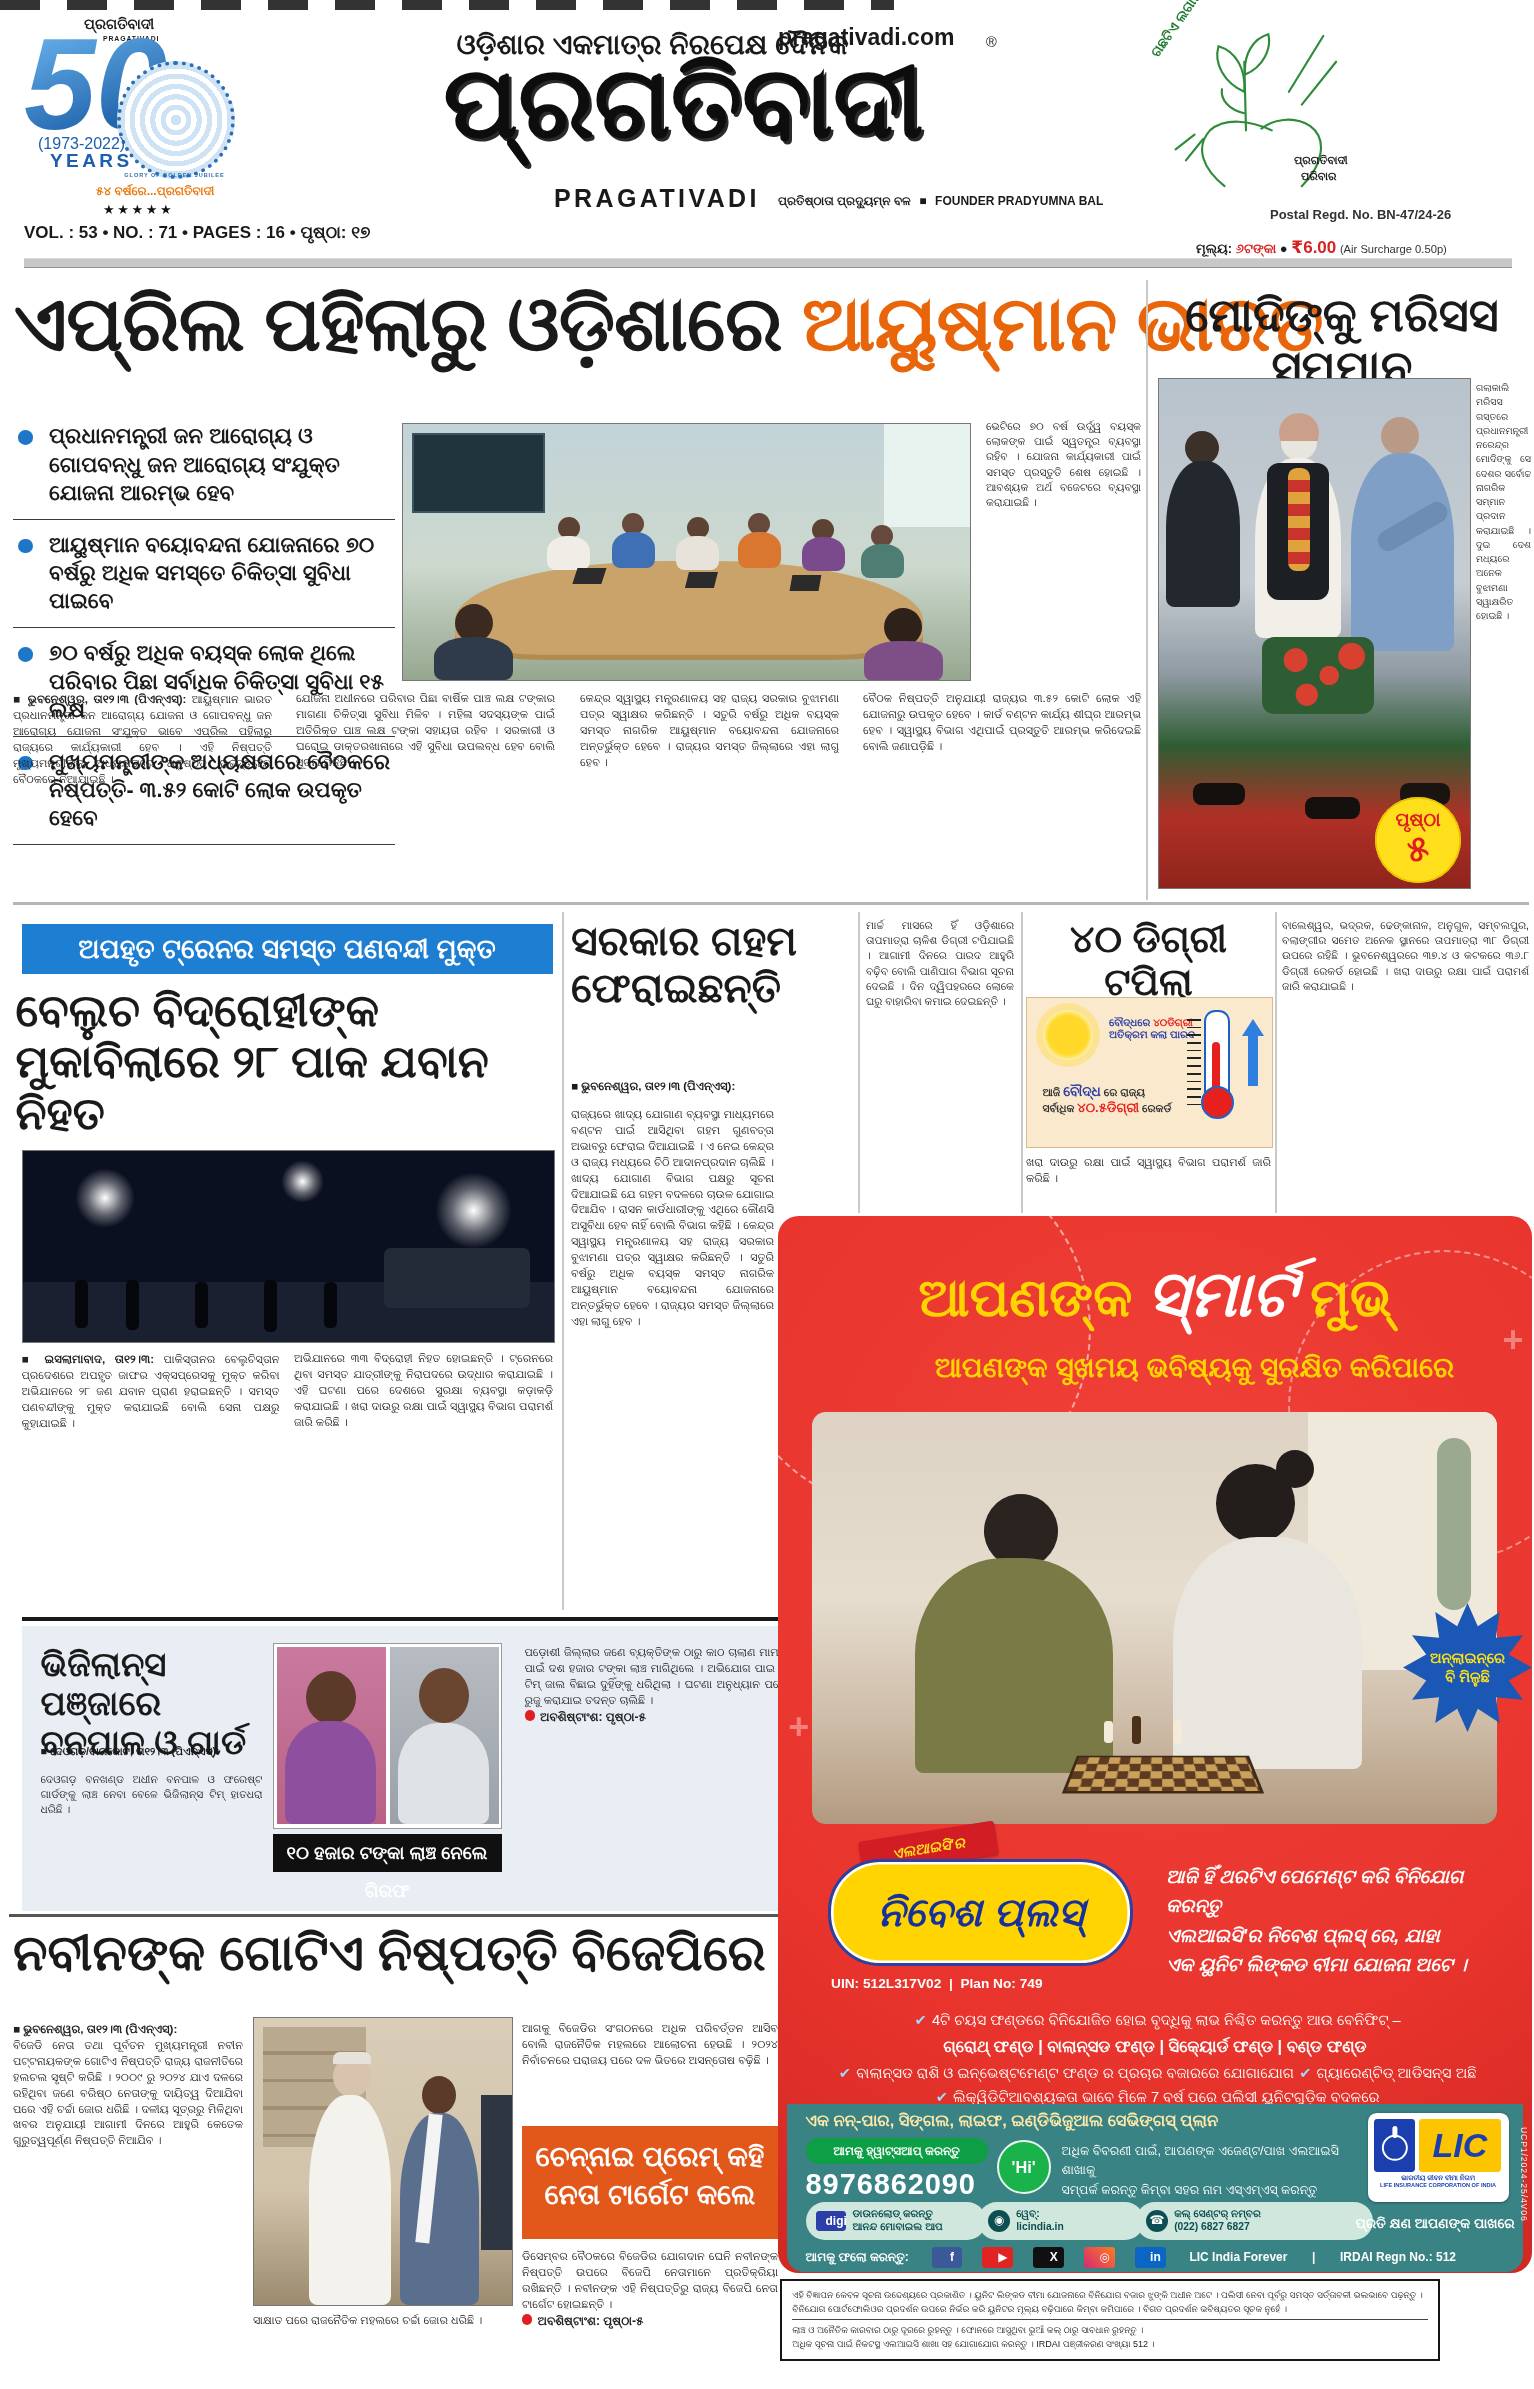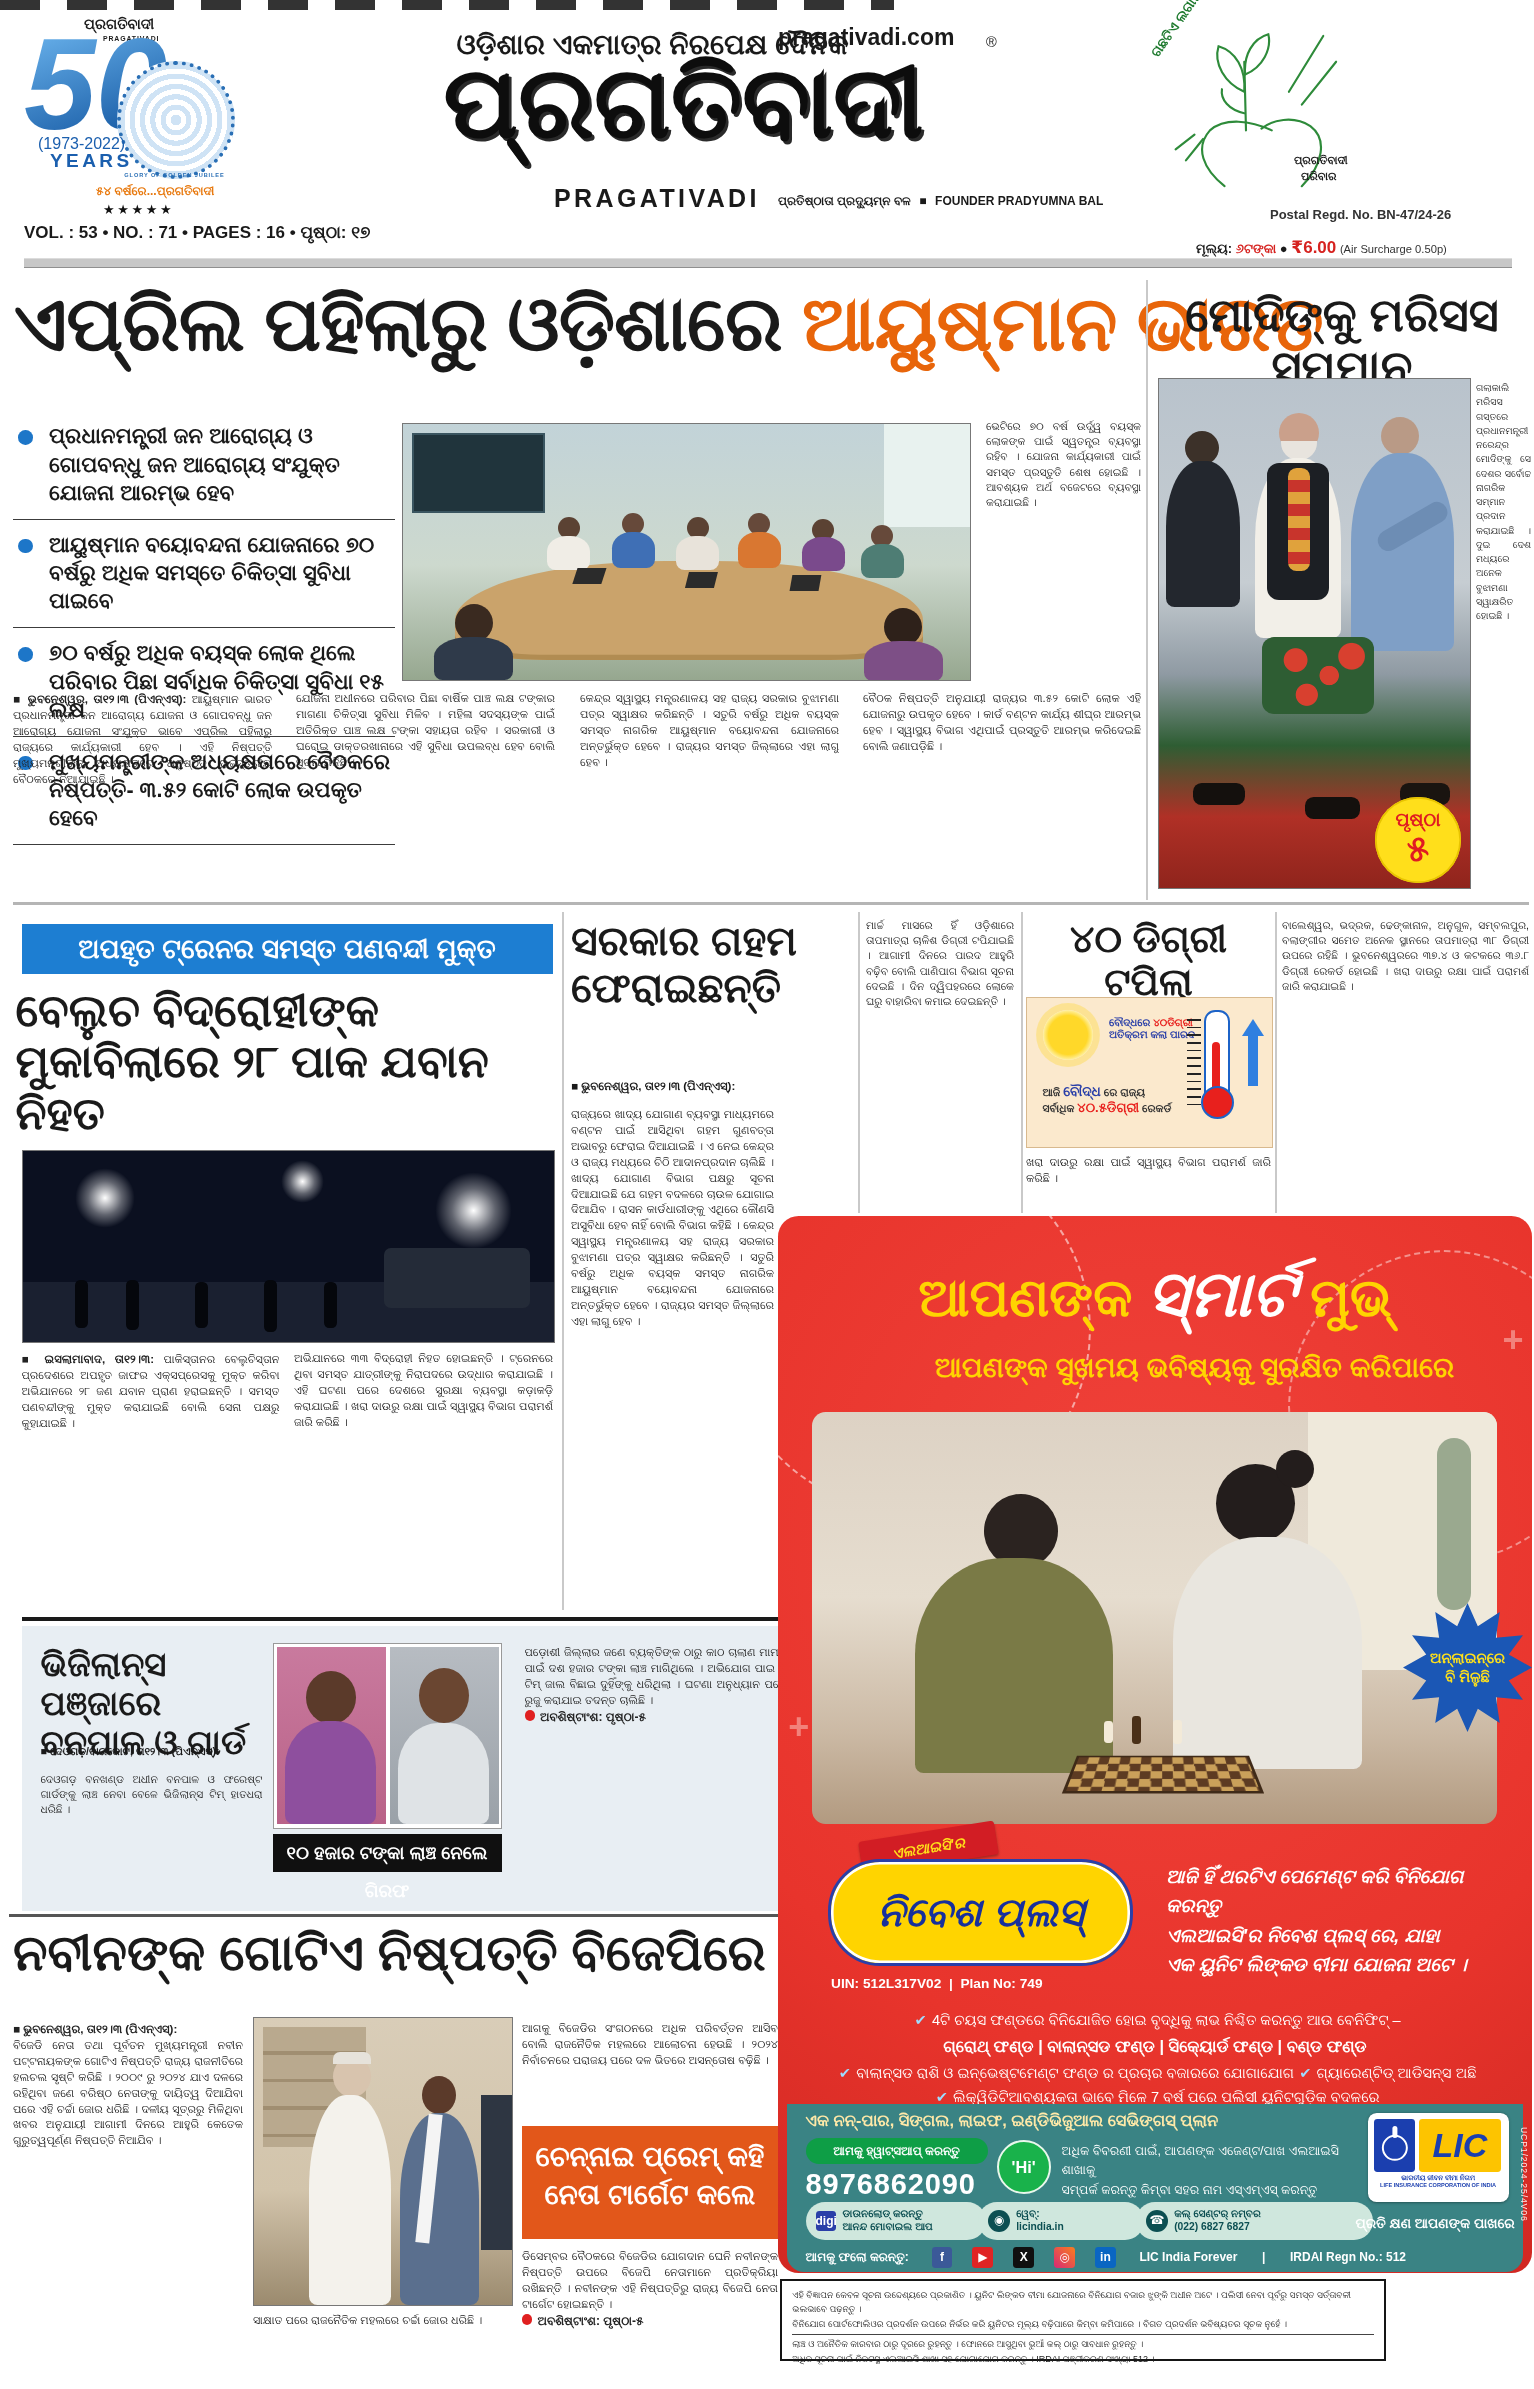--- a/index.html
+++ b/index.html
@@ -63,21 +63,21 @@
   .feat .chk{color:#9fdcff;font-weight:bold;margin:0 5.2px;}
   .feat2{font-size:16.3px;font-weight:bold;}
   .tealfoot{background:#3a8384;border-radius:0 0 17px 17px;}
   .wa-pill{background:#0e9e46;border-radius:13.7px;color:#fff;font-weight:bold;font-size:12px;text-align:center;line-height:26px;}
   .wa-num{color:#fff;font-weight:bold;font-size:29px;letter-spacing:0.9px;}
   .hi-badge{border-radius:50%;background:#19b24b;border:2.6px solid #e9f7ec;color:#fff;font-weight:bold;
     display:flex;align-items:center;justify-content:center;font-size:16.3px;}
   .cpill{background:#cfe7dd;border-radius:20px;color:#0c4f52;font-size:10.3px;line-height:1.25;
     display:flex;align-items:center;gap:6px;padding:0 10.3px;font-weight:bold;}
   .cico{width:22.3px;height:22.3px;border-radius:50%;background:#0c4f52;color:#fff;display:flex;align-items:center;justify-content:center;font-size:12px;flex:0 0 auto;}
-  .soc{width:20.6px;height:20.6px;border-radius:3.4px;color:#fff;font-weight:bold;font-size:12px;display:inline-flex;align-items:center;justify-content:center;margin-right:4.3px;}
+  .soc{width:20.6px;height:20.6px;border-radius:3.4px;color:#fff;font-weight:bold;font-size:12px;display:inline-flex;align-items:center;justify-content:center;margin-right:4.3px;padding-left:10px;}
   .liccard{background:#fff;border-radius:8.6px;box-shadow:0 0.9px 2.6px rgba(0,0,0,.35);}
   .licblue{background:#1b3faf;position:relative;}
   .licblue .ring{position:absolute;left:50%;top:54%;transform:translate(-50%,-50%);width:22.3px;height:22.3px;border:2.6px solid #fff;border-radius:50%;}
   .licblue .flame{position:absolute;left:50%;top:6.9px;transform:translateX(-50%);width:5.2px;height:12px;background:#fff;border-radius:2.6px;}
   .licyellow{background:#fdc400;color:#1b3faf;font-weight:bold;font-size:34px;display:flex;align-items:center;justify-content:center;font-style:italic;}
   .disc{background:#fff;border:2.6px solid #151515;font-size:9px;line-height:1.6;color:#222;padding:6.9px 10.3px;}
   .vtext{writing-mode:vertical-rl;font-size:8.6px;color:#ffe9e9;letter-spacing:0.9px;}
   .plus{color:#f2827b;font-size:36px;font-weight:bold;}
   
   .head{position:absolute;border-radius:50%;}
@@ -409,19 +409,19 @@
         <div class="licyellow" style="width:82px;height:53px;border-radius:3.4px;">LIC</div>
       </div>
       <div class="ctr" style="font-size:6.9px;color:#1b3faf;font-weight:bold;">ଭାରତୀୟ ଜୀବନ ବୀମା ନିଗମ</div>
       <div class="ctr" style="font-size:5.6px;color:#1b3faf;font-weight:bold;">LIFE INSURANCE CORPORATION OF INDIA</div>
     </div>
     <div class="abs ctr" style="left:567px;top:112px;width:163px;color:#fff;font-weight:bold;font-size:13.7px;">ପ୍ରତି କ୍ଷଣ ଆପଣଙ୍କ ପାଖରେ</div>
   </div>
   <div class="abs vtext" style="right:3.4px;top:911px;">UCP1/2024-25/4V06</div>
 </div>
 
-<div class="abs disc" style="left:780px;top:2279px;width:606px;height:82px;box-sizing:border-box;">
+<div class="abs disc" style="left:780px;top:2279px;width:660px;height:82px;box-sizing:border-box;">
   <div>ଏହି ବିଜ୍ଞାପନ କେବଳ ସୂଚନା ଉଦ୍ଦେଶ୍ୟରେ ପ୍ରକାଶିତ । ୟୁନିଟ ଲିଙ୍କଡ ବୀମା ଯୋଜନାରେ ବିନିଯୋଗ ବଜାର ଝୁଙ୍କି ଅଧୀନ ଅଟେ । ପଲିସୀ ନେବା ପୂର୍ବରୁ ସମସ୍ତ ସର୍ତ୍ତାବଳୀ ଭଲଭାବେ ପଢ଼ନ୍ତୁ ।</div>
   <div>ବିନିଯୋଗ ପୋର୍ଟଫୋଲିଓର ପ୍ରଦର୍ଶନ ଉପରେ ନିର୍ଭର କରି ୟୁନିଟର ମୂଲ୍ୟ ବଢ଼ିପାରେ କିମ୍ବା କମିପାରେ । ବିଗତ ପ୍ରଦର୍ଶନ ଭବିଷ୍ୟତର ସୂଚକ ନୁହେଁ ।</div>
   <div style="border-top:0.9px solid #444;margin-top:2.6px;padding-top:2.6px;">ଲାଞ୍ଚ ଓ ଅନୈତିକ କାରବାର ଠାରୁ ଦୂରରେ ରୁହନ୍ତୁ । ଫୋନରେ ଆସୁଥିବା ଭୁଆଁ କଲ୍ ଠାରୁ ସାବଧାନ ରୁହନ୍ତୁ ।</div>
   <div>ଅଧିକ ସୂଚନା ପାଇଁ ନିକଟସ୍ଥ ଏଲଆଇସି ଶାଖା ସହ ଯୋଗାଯୋଗ କରନ୍ତୁ । IRDAI ପଞ୍ଜୀକରଣ ସଂଖ୍ୟା 512 ।</div>
 </div>
 
 
 </body></html>

